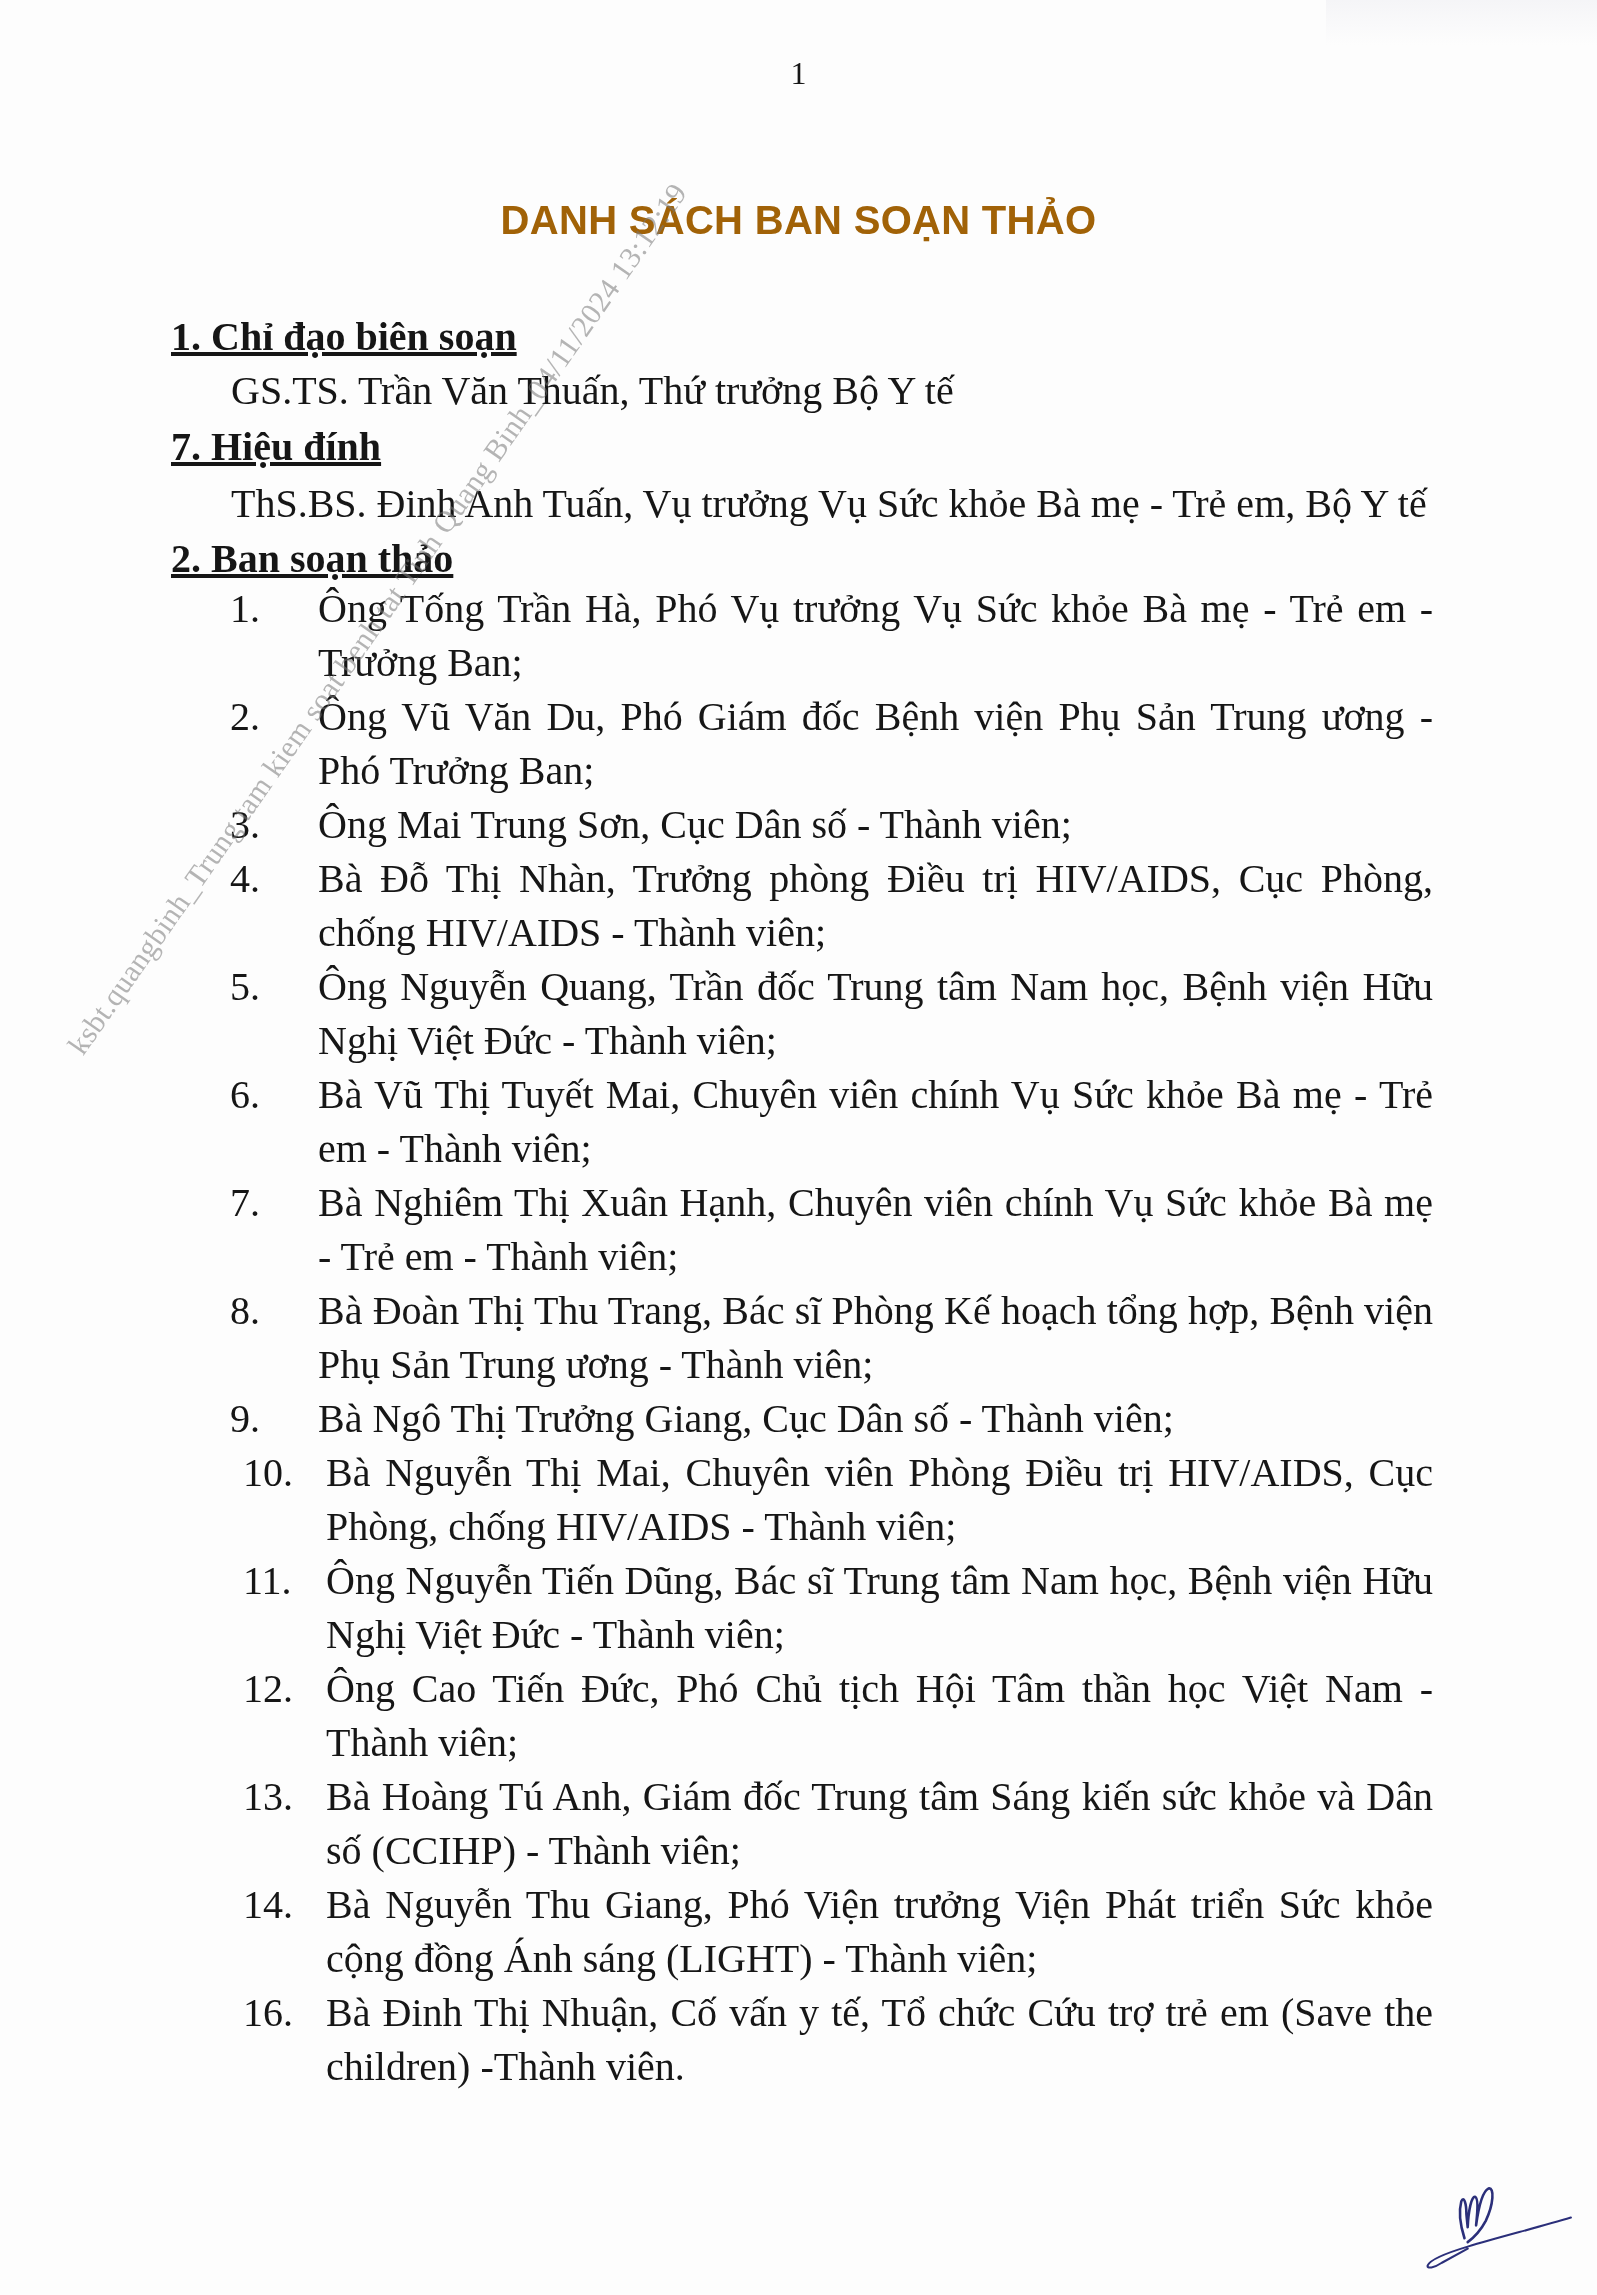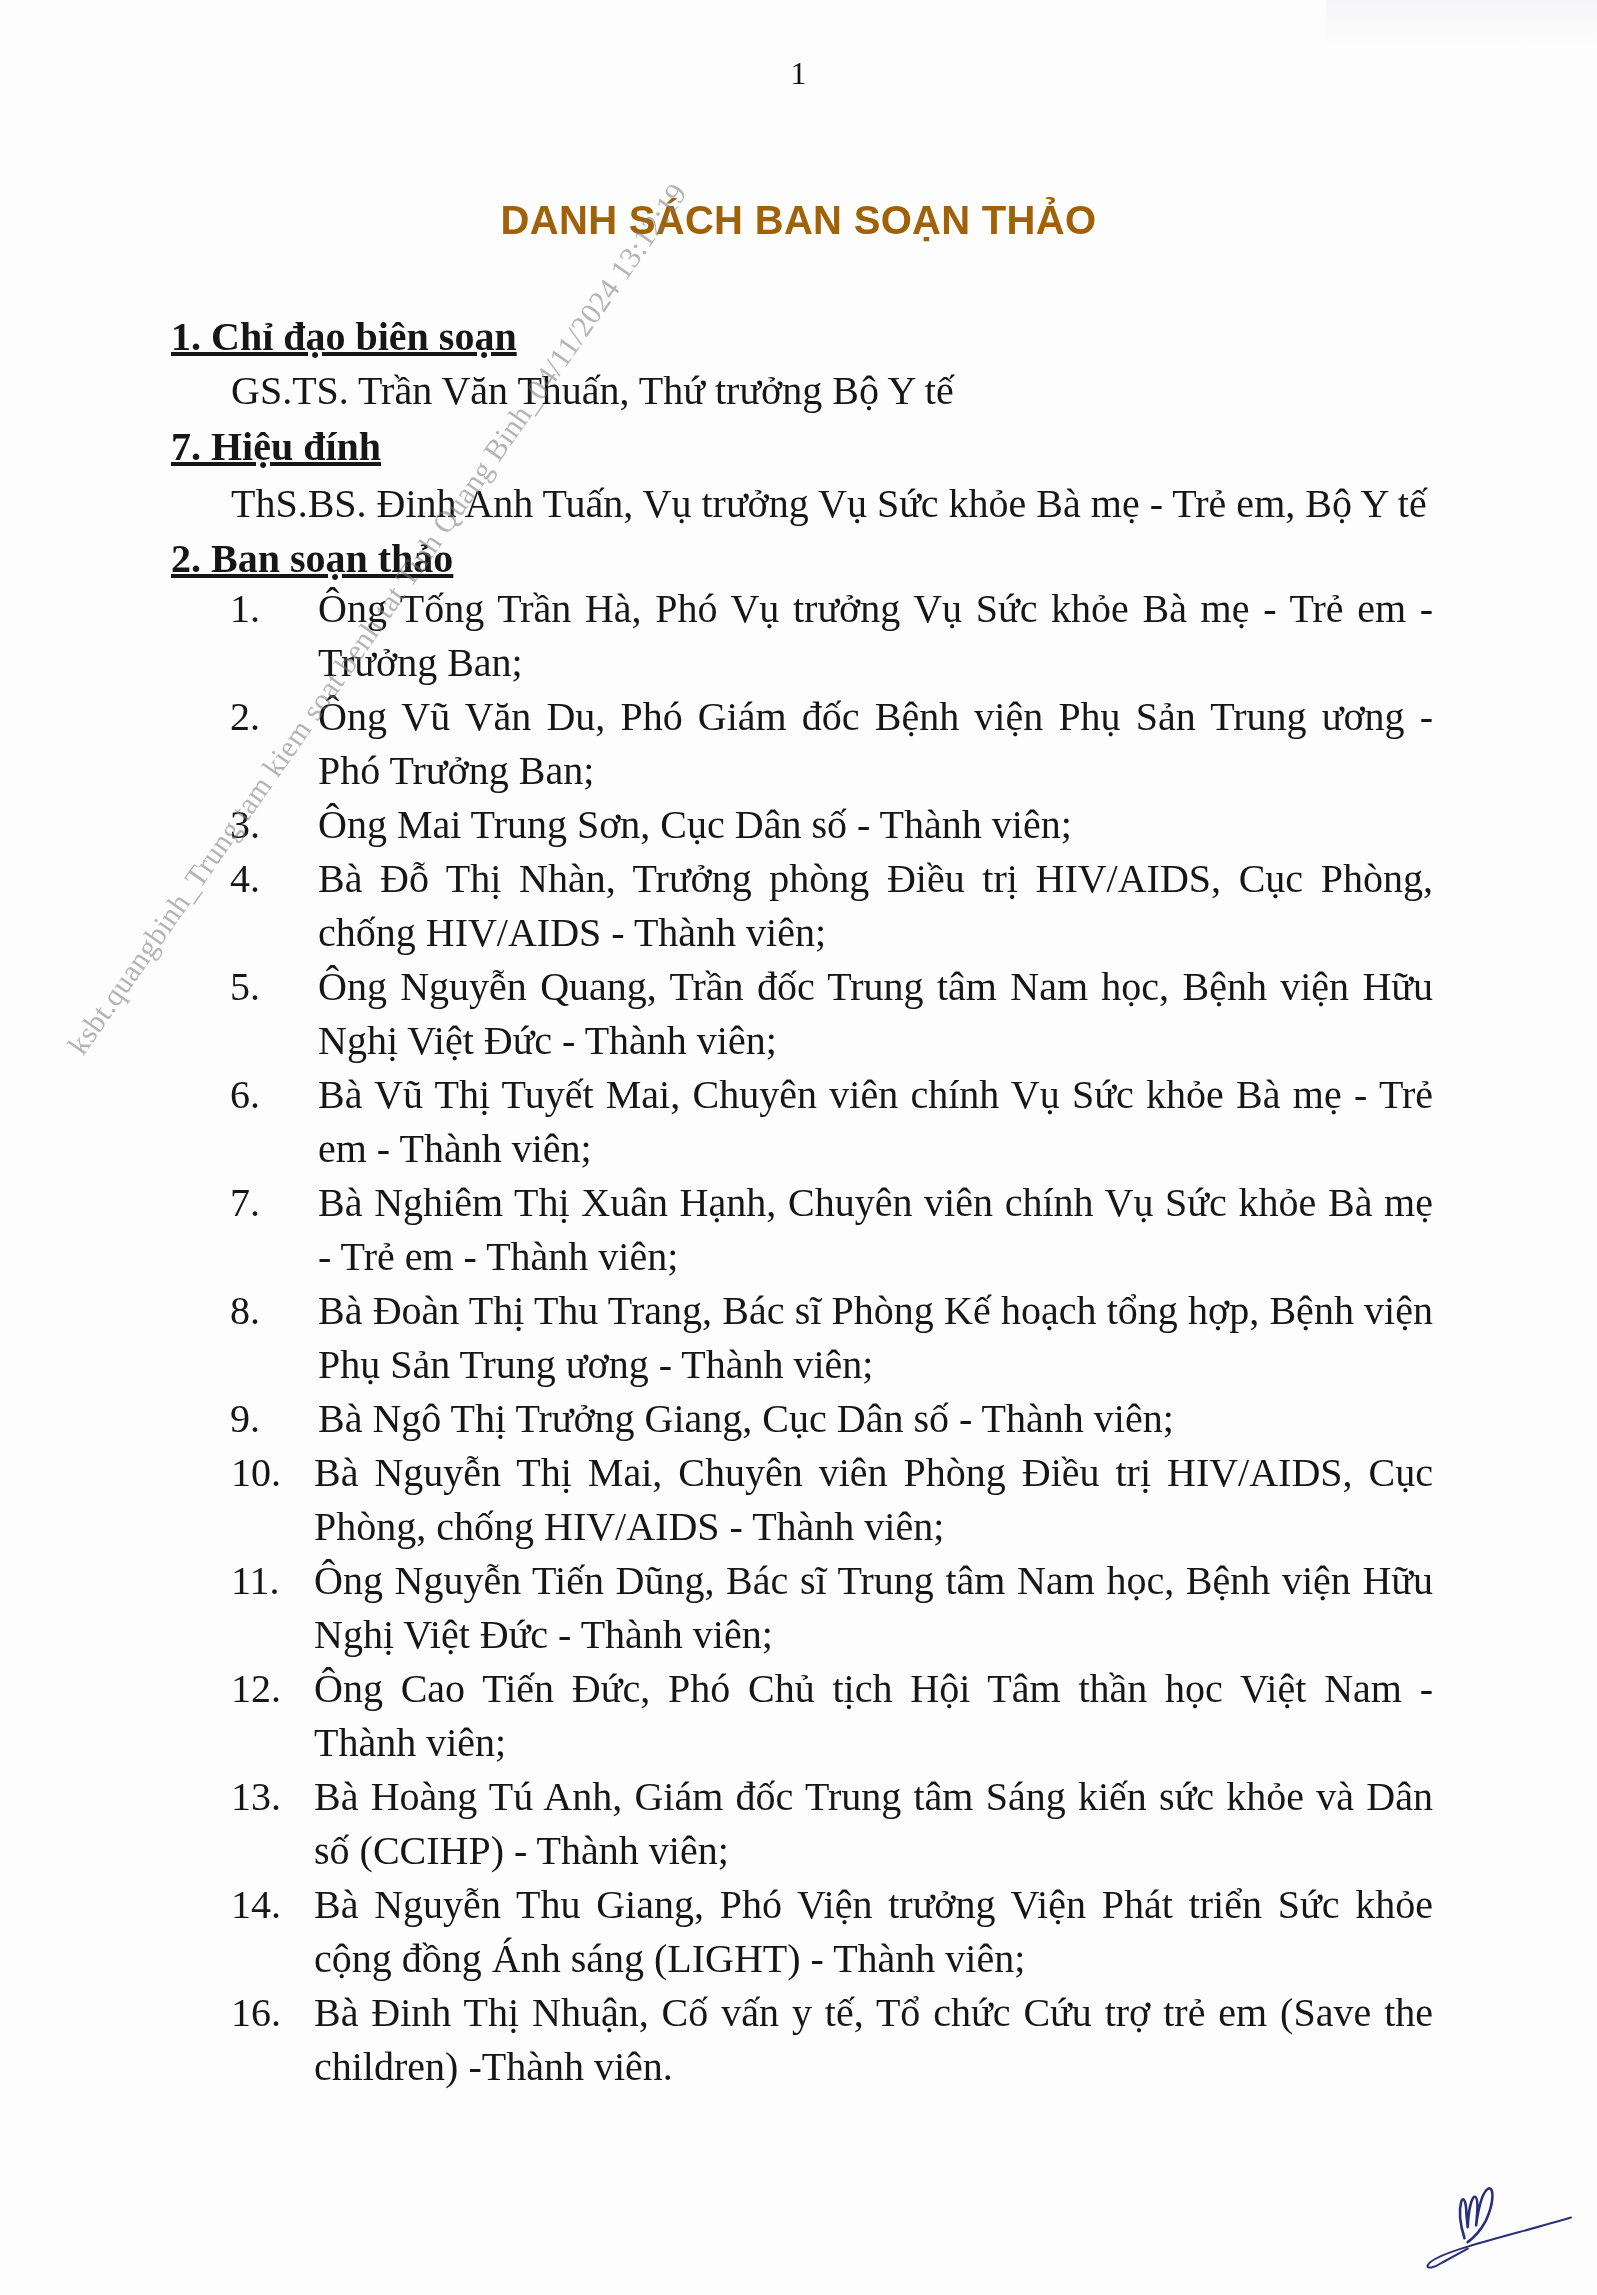--- a/index.html
+++ b/index.html
@@ -8,21 +8,21 @@
   .serif { font-family: "Liberation Serif", "DejaVu Serif", serif; color: #161616; }
   .page-number { position: absolute; left: 763px; top: 54px; width: 71px; text-align: center; font-size: 32px; line-height: 39px; }
   .title { position: absolute; left: 362px; top: 194px; width: 873px; text-align: center;
            font-family: "Liberation Sans", "DejaVu Sans", sans-serif; font-weight: bold; font-size: 40px; line-height: 52px; color: #a16207; letter-spacing: 0.3px; }
   .line { position: absolute; font-size: 40px; line-height: 54px; white-space: nowrap; }
   .heading { font-weight: bold; left: 171px; text-decoration: underline; }
   .para { left: 231px; }
   .list { position: absolute; left: 230px; top: 582px; width: 1203px; }
   .item { position: relative; display: flex; font-size: 40px; line-height: 54px; }
   .item-num { width: 58px; flex: 0 0 58px; text-align: left; }
-  .item-num.two { margin-left: 1px; width: 53px; flex-basis: 53px; }
+  .item-num.two { margin-left: 13px; width: 53px; flex-basis: 53px; }
   .item-text { flex: 1; text-align: justify; text-align-last: left; margin-left: 30px; }
   .watermark { position: absolute; left: -26px; top: 563px; width: 1099px; transform-origin: 0 0;
                transform: rotate(-55deg); font-family: "Liberation Serif", "DejaVu Serif", serif; font-size: 30px;
                color: rgba(120,120,120,0.55); white-space: nowrap; letter-spacing: 0.3px; }
   .watermark-wrap { position: absolute; left: 61px; top: 1041px; }
   .signature { position: absolute; left: 1390px; top: 2166px; width: 207px; height: 129px; }
   .bleed { position: absolute; left: 1326px; top: 0; width: 272px; height: 45px;
            background: linear-gradient(180deg, rgba(235,235,240,0.45), rgba(255,255,255,0)); }
 </style>
 </head>

